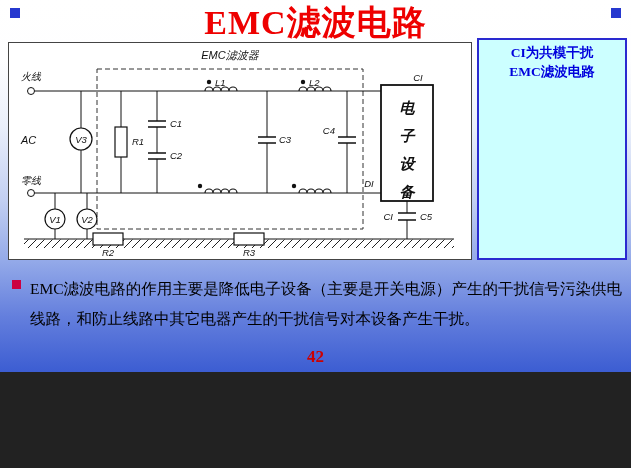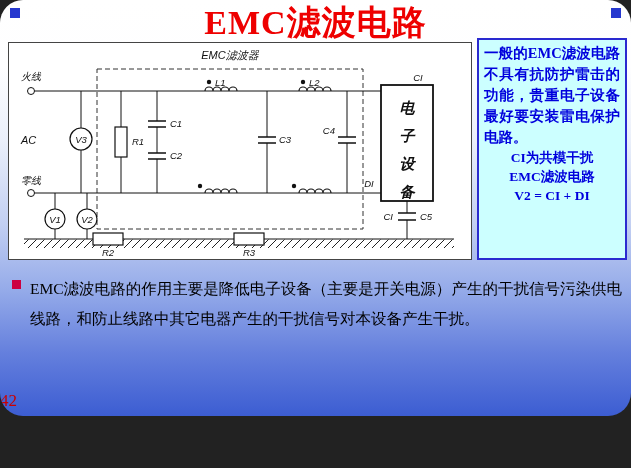--- a/index.html
+++ b/index.html
@@ -1,21 +1,20 @@
 <!DOCTYPE html>
 <html><head>
 <meta charset="utf-8">
 <style>
   * { box-sizing: border-box; margin: 0; padding: 0; }
   html,body { background:#222; }
   body { font-family: "Liberation Serif", "DejaVu Serif", serif; }
   .slide {
-    position: relative; width: 631px; height: 416px; overflow: hidden;
+    position: relative; width: 631px; height: 372px; overflow: hidden;
     background: linear-gradient(180deg,#ffffff 0%,#fefeff 16%,#eaeffa 34%,#c2cff2 54%,#94aae9 70%,#647fdd 85%,#3c5dd2 100%);
-    border-radius: 23px;
   }
   .corner { position:absolute; width:10px; height:10px; background:#2638cf; top:8px; }
   .corner.left { left:10px; }
   .corner.right { right:10px; }
   .title {
     position:absolute; top:0px; left:0; right:0; text-align:center;
     font-size:34px; font-weight:bold; color:#ee0000; letter-spacing:1px;
   }
   .diagram {
     position:absolute; left:8px; top:42px; width:464px; height:218px;
@@ -26,22 +25,22 @@
     position:absolute; left:477px; top:38px; width:150px; height:222px;
     background:#ccffff; border:2px solid #2a2ad0; padding:3px 5px; color:#0000dd;
   }
   .notebox .para { font-size:14.5px; font-weight:bold; line-height:21px; text-align:justify; }
   .notebox .formulas { text-align:center; font-weight:bold; font-size:13.5px; line-height:19px; margin-top:0; }
   .bullets { position:absolute; left:10px; top:274px; width:612px; }
   .bullet { display:flex; margin-bottom:5px; }
   .bullet .marker { flex:0 0 auto; width:9px; height:9px; background:#cc0040; margin:6px 9px 0 2px; }
   .bullet .text { font-size:15.5px; line-height:30px; color:#000; text-align:justify; }
   .pagenum {
-    position:absolute; bottom:5px; left:0; right:0; text-align:left;
-    color:#cc0000; font-size:17px; font-weight:normal;
+    position:absolute; bottom:5px; left:0; right:0; text-align:center;
+    color:#cc0000; font-size:17px; font-weight:bold;
   }
 </style>
 </head>
 <body>
 
 <div class="slide">
 
   <div class="corner left"></div>
   <div class="corner right"></div>
 
@@ -134,25 +133,23 @@
       <text x="99" y="213" text-anchor="middle" font-size="9.5">R2</text>
       <text x="240" y="213" text-anchor="middle" font-size="9.5">R3</text>
       <text x="398" y="70" text-anchor="middle" font-size="15" font-weight="bold">电</text>
       <text x="398" y="98" text-anchor="middle" font-size="15" font-weight="bold">子</text>
       <text x="398" y="126" text-anchor="middle" font-size="15" font-weight="bold">设</text>
       <text x="398" y="154" text-anchor="middle" font-size="15" font-weight="bold">备</text>
     </svg>
   </div>
 
   <div class="notebox">
-    <div class="para">一般的EMC滤波电路不具有抗防护雷击的功能，贵重电子设备最好要安装雷电保护电路。</div>
     <div class="formulas">
       <div>CI为共模干扰</div>
       <div>EMC滤波电路</div>
-      <div>V2 = CI + DI</div>
     </div>
   </div>
 
   <div class="bullets">
     <div class="bullet">
       <div class="marker"></div>
       <div class="text">EMC滤波电路的作用主要是降低电子设备（主要是开关电源）产生的干扰信号污染供电线路，和防止线路中其它电器产生的干扰信号对本设备产生干扰。</div>
     </div>
   </div>
 

